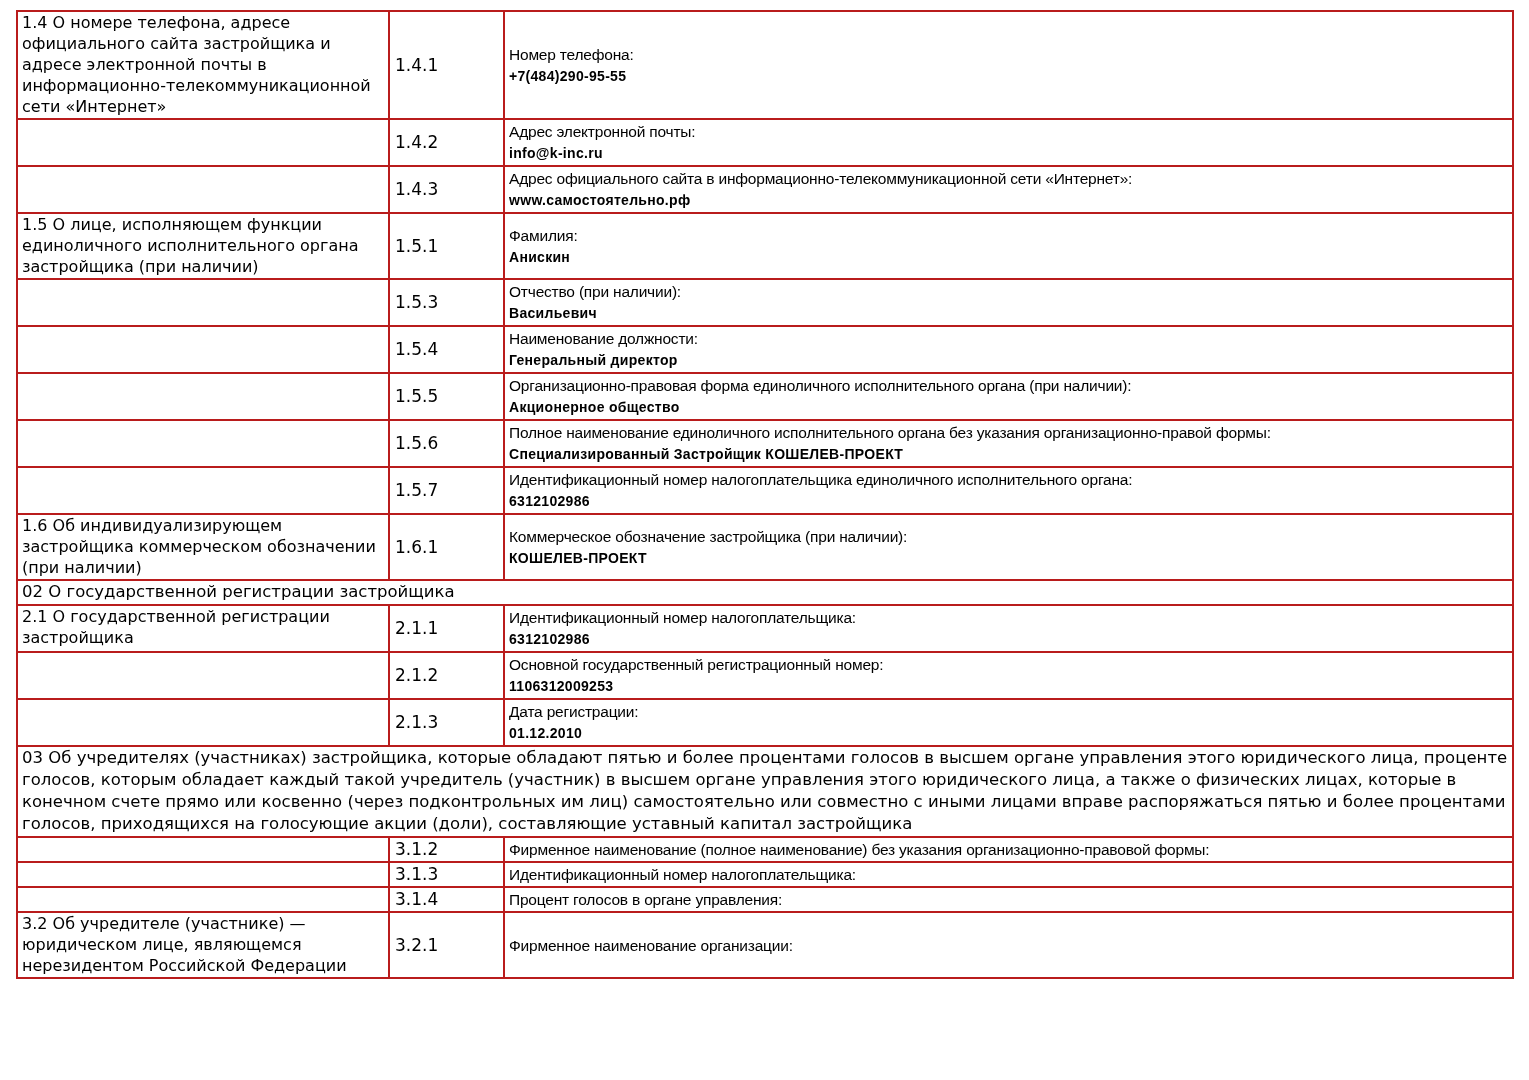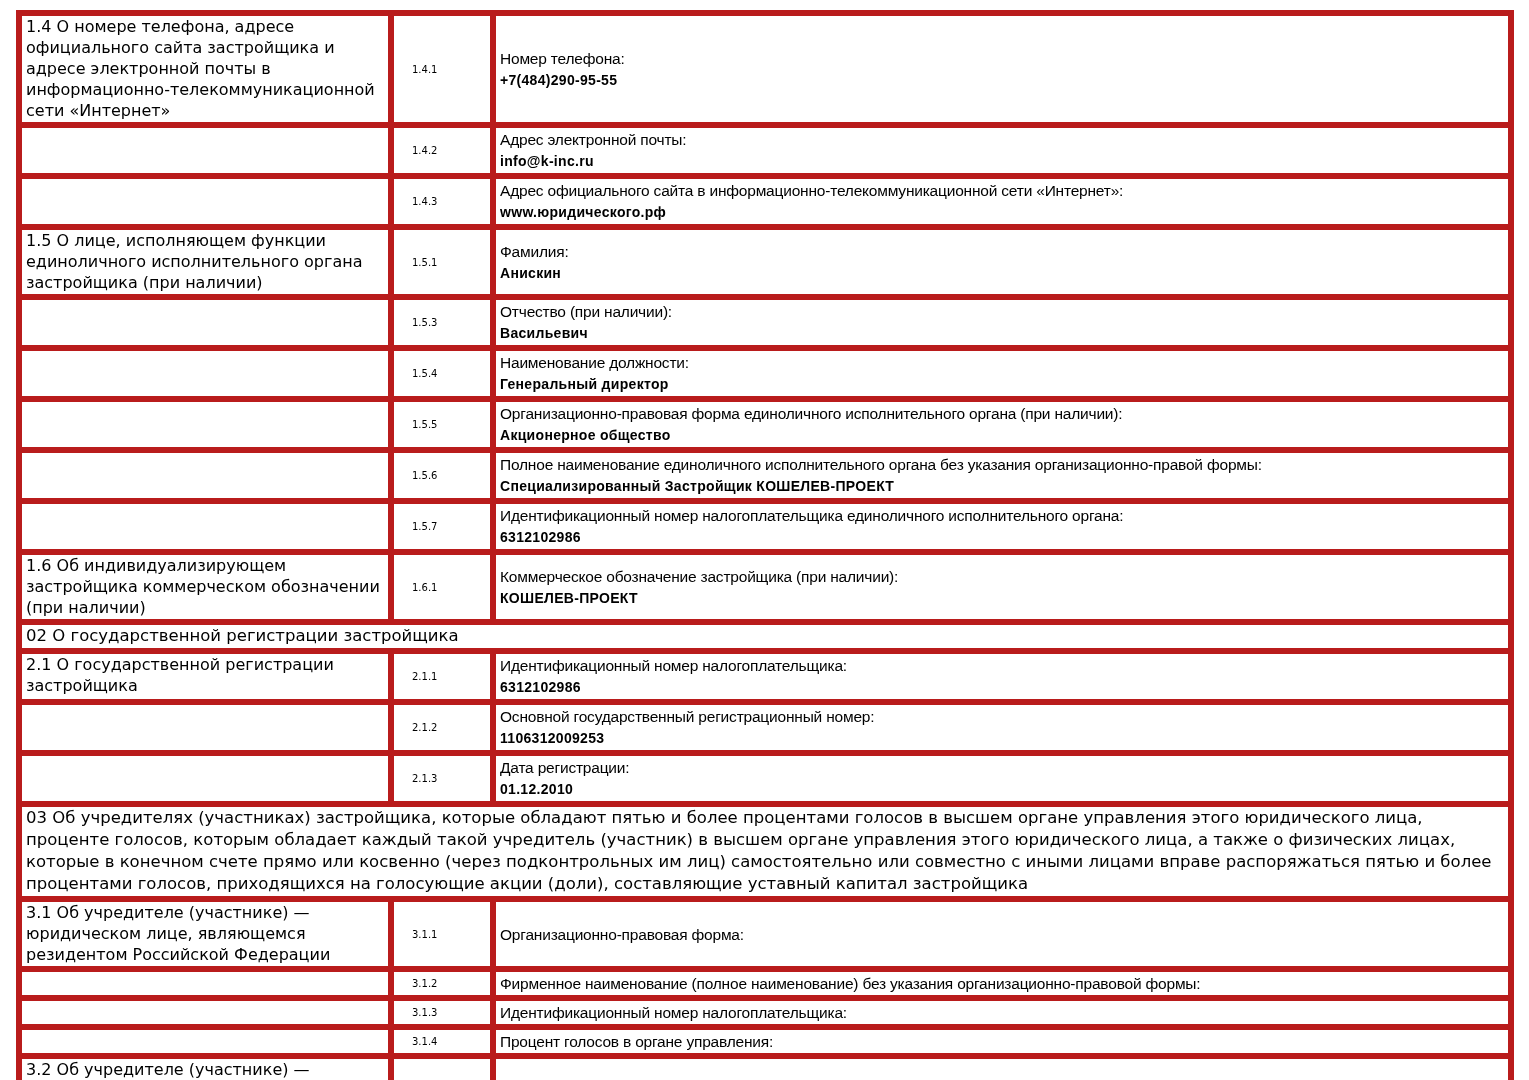--- a/index.html
+++ b/index.html
@@ -14,44 +14,44 @@
   }
   .doc-wrap {
     padding: 10px 15px 0 16px;
   }
   table.decl {
     border-collapse: collapse;
     table-layout: fixed;
     width: 1498px;
   }
   table.decl td {
-    border: 6px solid #b91c1c;
+    border: 2px solid #b91c1c;
     overflow: hidden;
     box-sizing: border-box;
     margin-top: 17px;
   }
   
   td.c-section {
     width: 372px;
     font-family: "DejaVu Sans", sans-serif;
     font-size: 16px;
     line-height: 21px;
     color: #000;
     vertical-align: top;
     padding: 0 3px 1px 4px;
   }
   
   td.c-num {
-    width: 102px;
+    width: 115px;
     font-family: "DejaVu Sans", sans-serif;
-    font-size: 10px;
+    font-size: 17px;
     line-height: 21px;
     color: #000;
     vertical-align: middle;
-    padding: 0 2px 0 18px;
+    padding: 0 2px 0 5px;
   }
   
   td.c-content {
     vertical-align: middle;
     padding: 1px 16px 1px 4px;
   }
   .field-label {
     font-family: "Liberation Sans", sans-serif;
     font-size: 15.5px;
     line-height: 21px;
@@ -96,21 +96,21 @@
           <td class="c-content">
             <div class="field-label">Адрес электронной почты:</div>
             <div class="field-value">info@k-inc.ru</div>
           </td>
         </tr>
         <tr>
           <td class="c-section"></td>
           <td class="c-num">1.4.3</td>
           <td class="c-content">
             <div class="field-label">Адрес официального сайта в информационно-телекоммуникационной сети «Интернет»:</div>
-            <div class="field-value">www.юридического.рф</div>
+            <div class="field-value">www.самостоятельно.рф</div>
           </td>
         </tr>
         <tr>
           <td class="c-section">1.5 О лице, исполняющем функции единоличного исполнительного органа застройщика (при наличии)</td>
           <td class="c-num">1.5.1</td>
           <td class="c-content">
             <div class="field-label">Фамилия:</div>
             <div class="field-value">Анискин</div>
           </td>
         </tr>
@@ -184,27 +184,20 @@
         <tr>
           <td class="c-section"></td>
           <td class="c-num">2.1.3</td>
           <td class="c-content">
             <div class="field-label">Дата регистрации:</div>
             <div class="field-value">01.12.2010</div>
           </td>
         </tr>
         <tr>
           <td colspan="3" class="sec-header">03 Об учредителях (участниках) застройщика, которые обладают пятью и более процентами голосов в высшем органе управления этого юридического лица, проценте голосов, которым обладает каждый такой учредитель (участник) в высшем органе управления этого юридического лица, а также о физических лицах, которые в конечном счете прямо или косвенно (через подконтрольных им лиц) самостоятельно или совместно с иными лицами вправе распоряжаться пятью и более процентами голосов, приходящихся на голосующие акции (доли), составляющие уставный капитал застройщика</td>
-        </tr>
-        <tr>
-          <td class="c-section">3.1 Об учредителе (участнике) — юридическом лице, являющемся резидентом Российской Федерации</td>
-          <td class="c-num">3.1.1</td>
-          <td class="c-content">
-            <div class="field-label">Организационно-правовая форма:</div>
-          </td>
         </tr>
         <tr>
           <td class="c-section"></td>
           <td class="c-num">3.1.2</td>
           <td class="c-content">
             <div class="field-label">Фирменное наименование (полное наименование) без указания организационно-правовой формы:</div>
           </td>
         </tr>
         <tr>
           <td class="c-section"></td>

